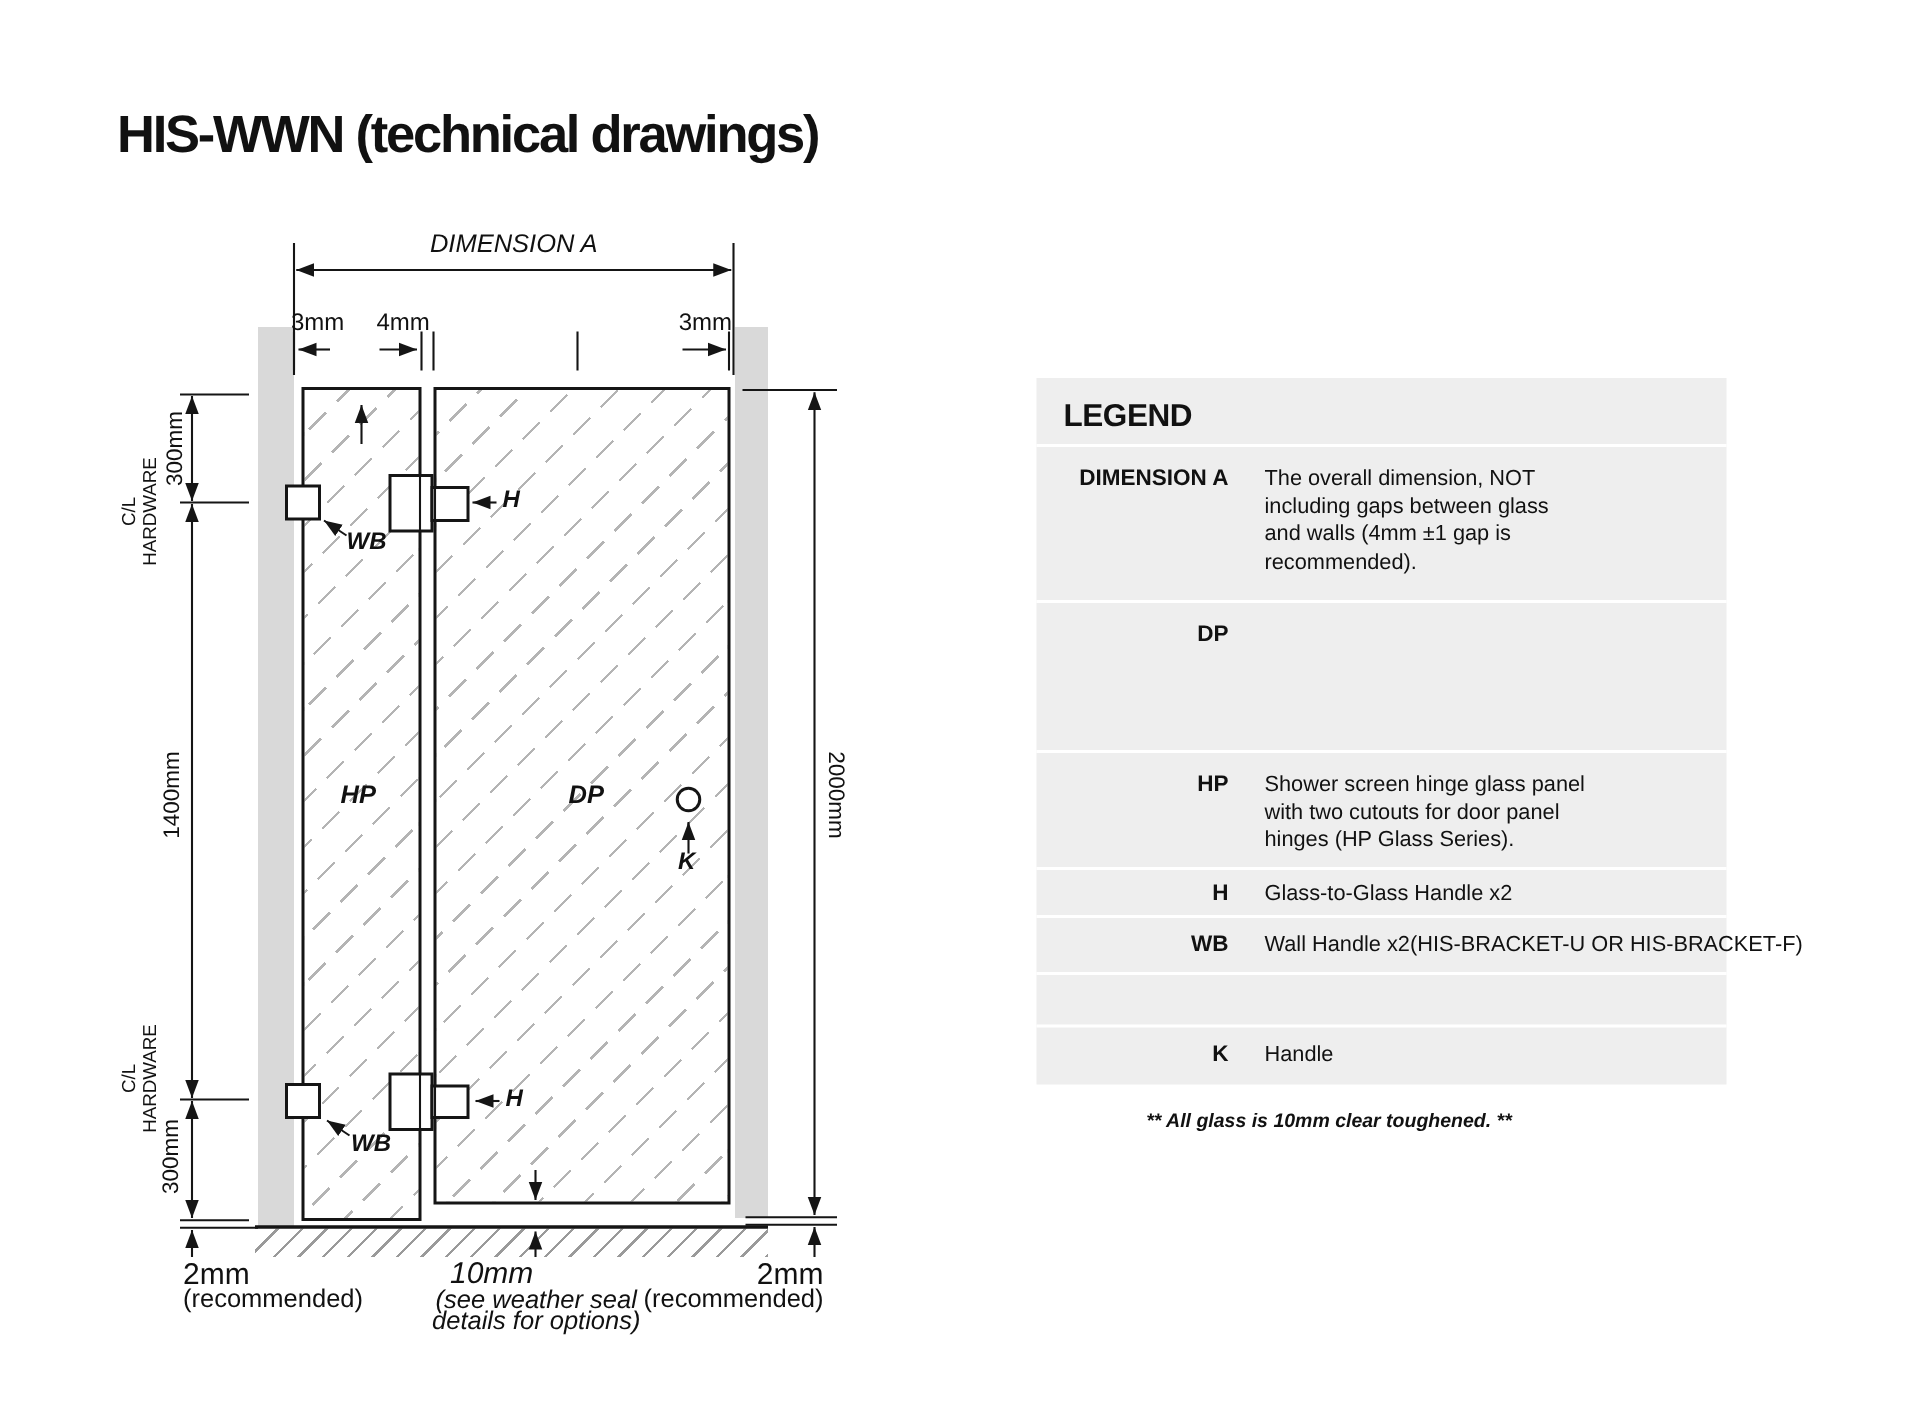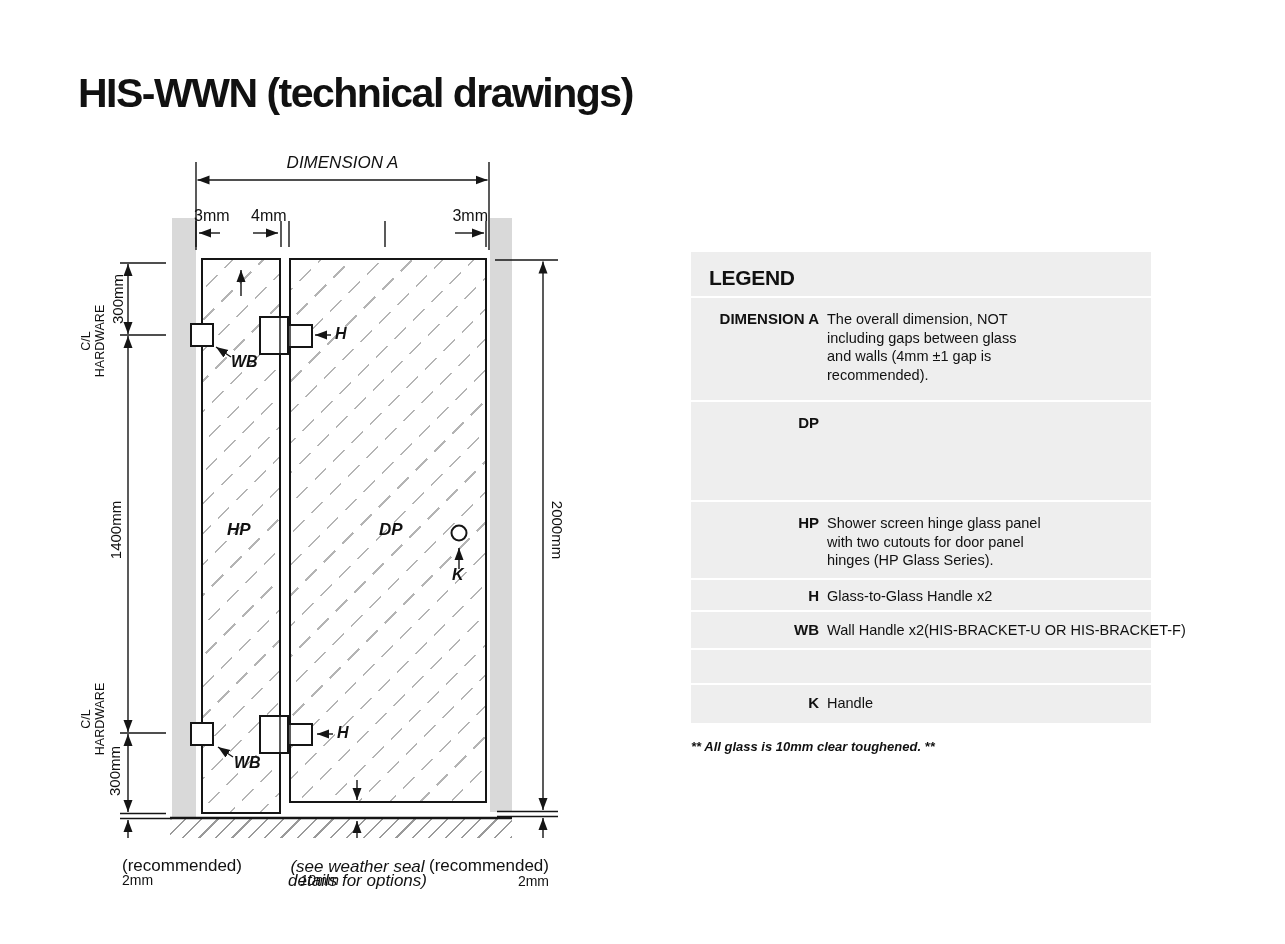--- a/index.html
+++ b/index.html
@@ -3,21 +3,21 @@
 <meta charset="utf-8">
 <style>
   html,body{margin:0;padding:0;background:#fff;}
   .stage{
     position:relative;width:1285px;height:944px;background:#ffffff;overflow:hidden;
     font-family:"Liberation Sans","DejaVu Sans",sans-serif;color:#111;
   }
   .abs{position:absolute;}
   
   .page-title{
-    left:78px;top:70px;font-size:41px;font-weight:bold;letter-spacing:-1.5px;white-space:nowrap;
+    left:78px;top:70px;font-size:35px;font-weight:bold;letter-spacing:-1.5px;white-space:nowrap;
   }
   
   .wall{background:#d9d9d9;}
   .wall-left{left:172px;top:218px;width:24px;height:600px;}
   .wall-right{left:490px;top:218px;width:22px;height:594px;}
   .floor{
     left:170px;top:819px;width:342px;height:19px;
     background-image:repeating-linear-gradient(135deg,transparent 0 10px,#9a9a9a 10px 11.6px);
   }
   .glass{
@@ -35,38 +35,38 @@
   .dim-a{left:196px;top:154px;width:293px;text-align:center;font-style:italic;font-size:17px;}
   .gapl{left:194px;top:207px;font-size:16px;}
   .gapm{left:251px;top:207px;font-size:16px;}
   .gapr{left:438px;top:207px;width:50px;text-align:right;font-size:16px;}
   .vtext{position:absolute;white-space:nowrap;transform:translate(-50%,-50%) rotate(-90deg);}
   .vtext-r{position:absolute;white-space:nowrap;transform:translate(-50%,-50%) rotate(90deg);}
   .clhw{font-size:12.5px;text-align:center;line-height:14px;white-space:nowrap;}
   .dimtxt{font-size:15px;}
   .panel-label{font-weight:bold;font-style:italic;font-size:17px;}
   .hw-label{font-weight:bold;font-style:italic;font-size:16px;}
-  .botdim{font-size:14px;margin-top:34px;}
+  .botdim{font-size:20px;}
   .botnote{font-size:17px;line-height:14px;}
   .it{font-style:italic;}
   .pre{white-space:pre-line;}
   
   .legend{left:691px;top:252px;width:460px;background:#eeeeee;}
   .legend-header{padding:14px 0 0 18px;height:30px;font-size:21px;font-weight:bold;letter-spacing:-0.3px;}
   .lrow{display:flex;border-top:2px solid #ffffff;box-sizing:border-box;}
   .llabel{width:128px;text-align:right;font-weight:bold;font-size:15px;flex:none;}
-  .ldesc{margin-left:8px;font-size:14.5px;line-height:18.5px;white-space:pre;}
+  .ldesc{margin-left:24px;font-size:14.5px;line-height:18.5px;white-space:pre;}
   .r1{min-height:104px;padding-top:12px;}
   .r2{min-height:100px;padding-top:12px;}
   .r3{min-height:78px;padding-top:12px;}
   .r4{min-height:32px;padding-top:7px;}
   .r5{min-height:38px;padding-top:9px;}
   .r6{min-height:35px;}
   .r7{min-height:40px;padding-top:9px;}
-  .footnote{left:691px;top:739px;width:390px;font-size:13px;font-style:italic;font-weight:bold;}
+  .footnote{left:691px;top:739px;width:390px;text-align:center;font-size:13px;font-style:italic;font-weight:bold;}
 </style>
 </head>
 <body>
 
 <div class="stage">
 
   <div class="abs page-title">HIS-WWN (technical drawings)</div>
 
   <div class="abs wall wall-left"></div>
   <div class="abs wall wall-right"></div>

